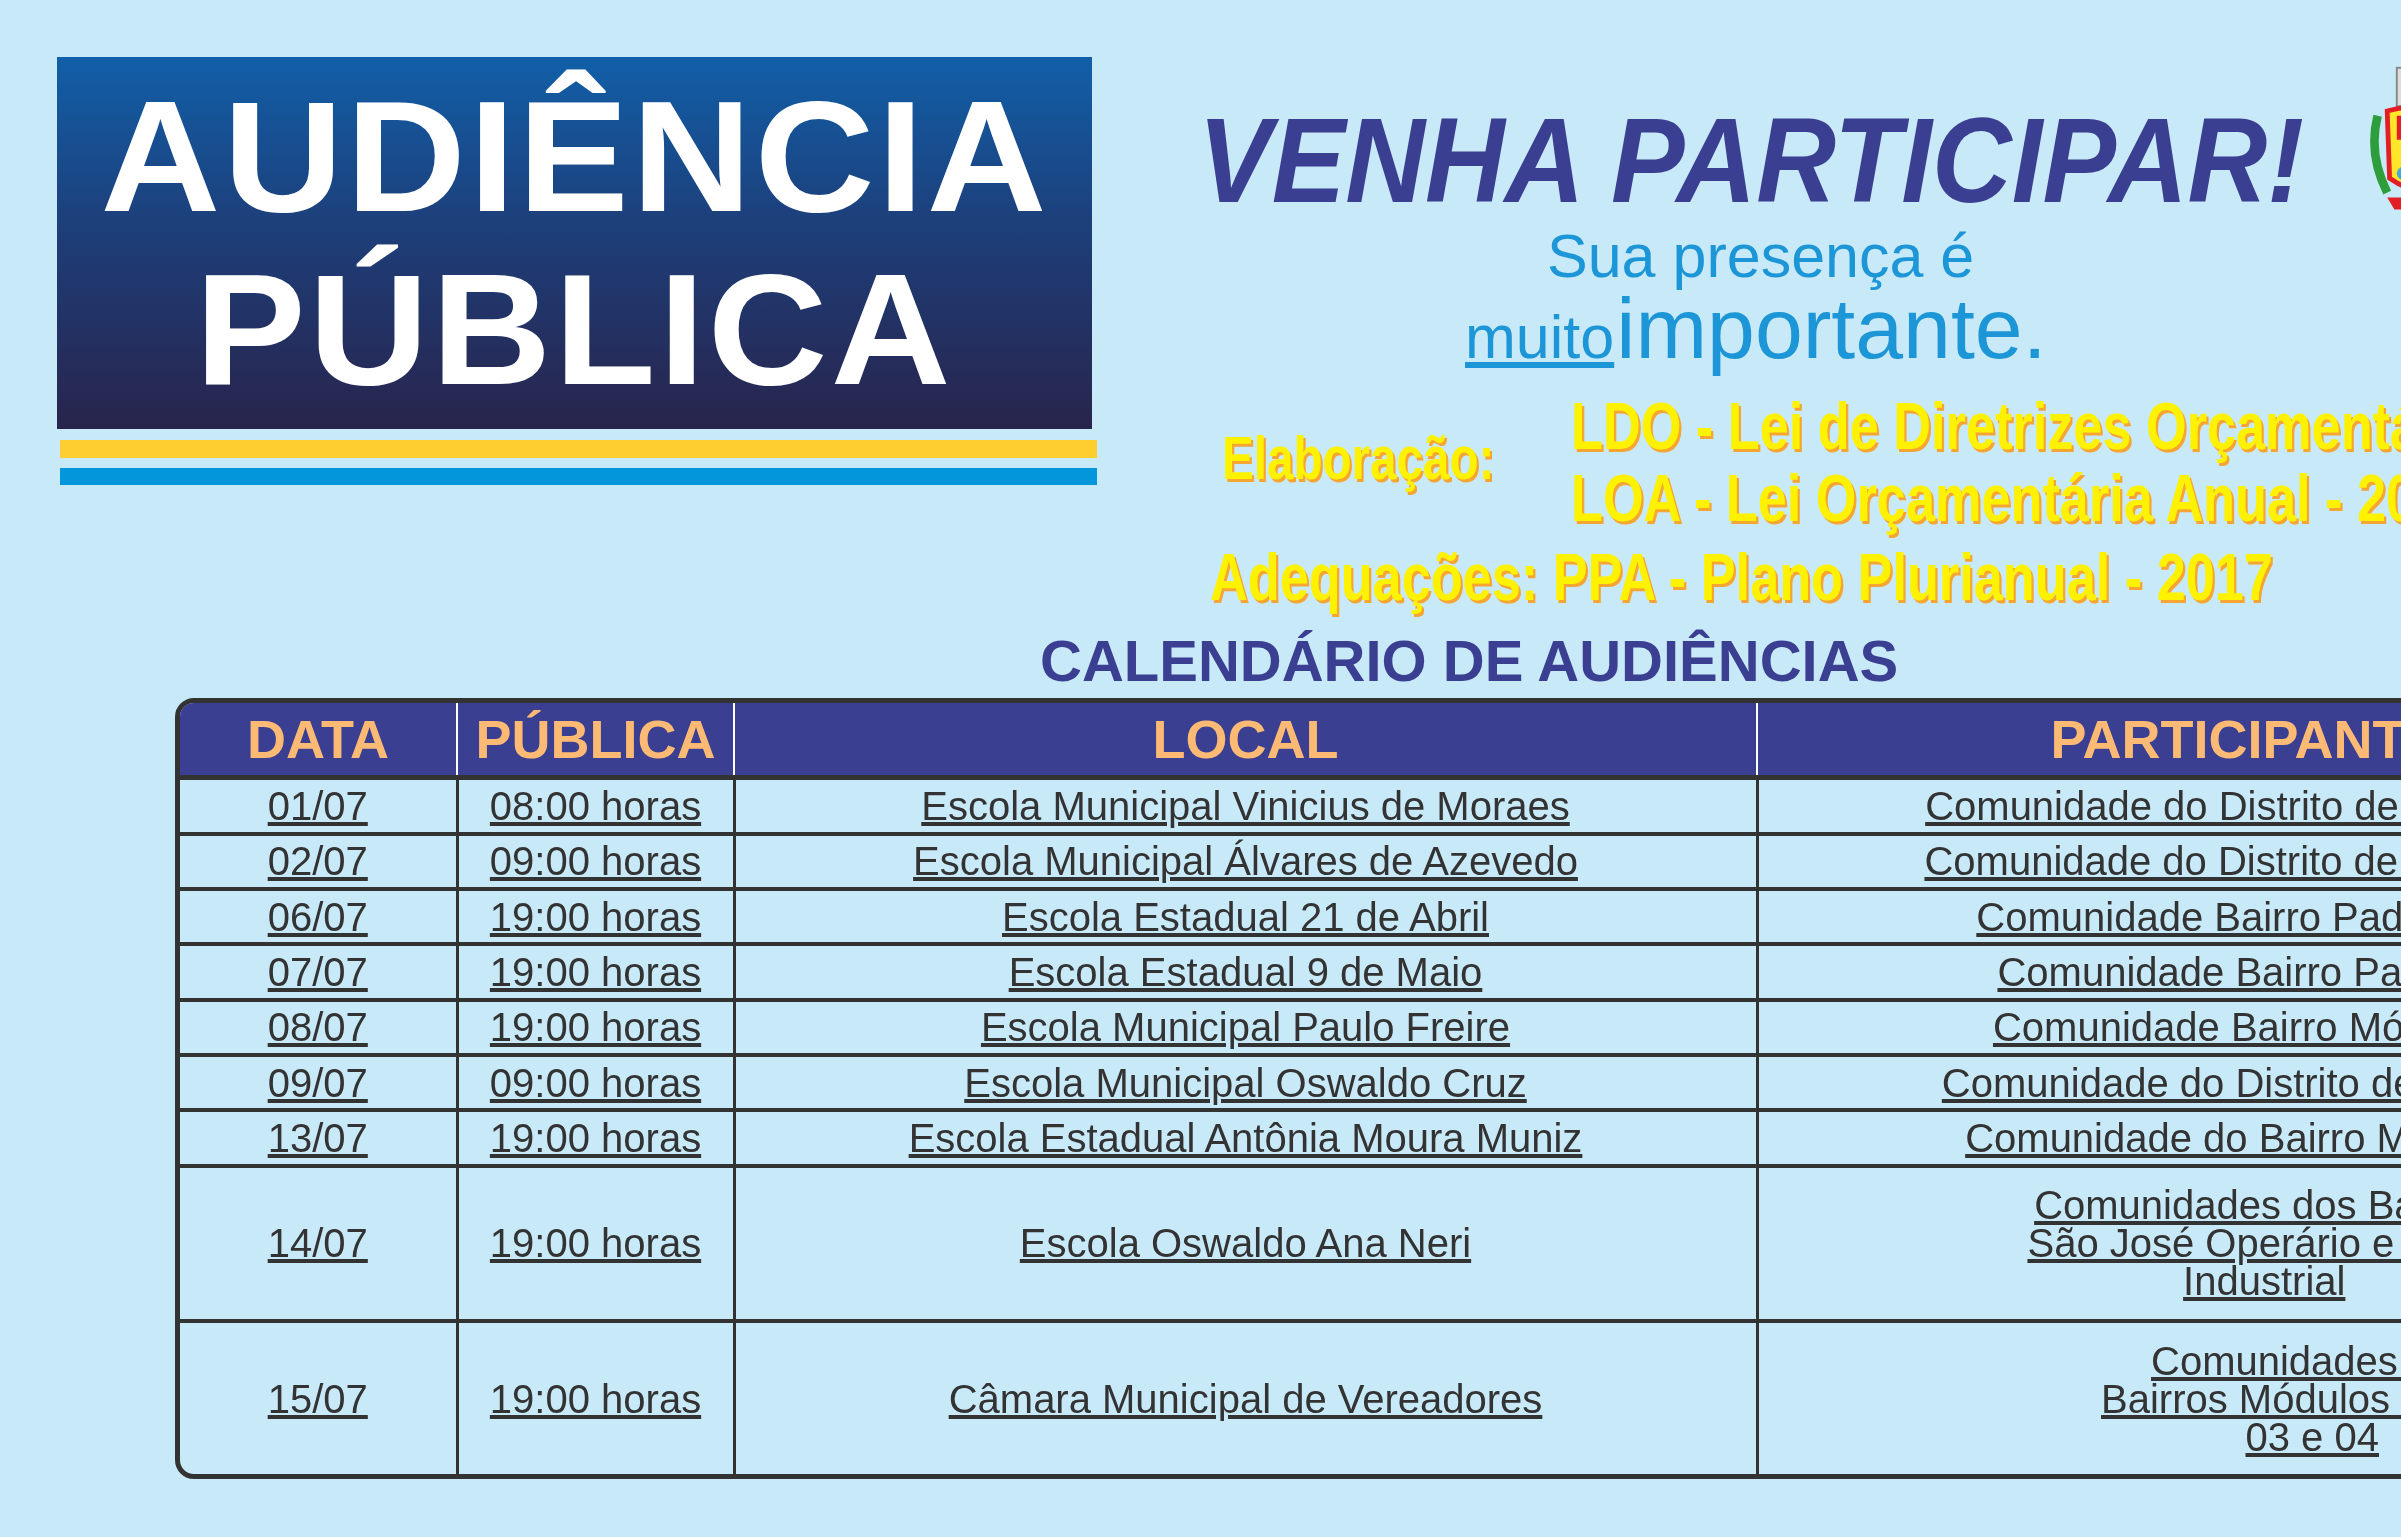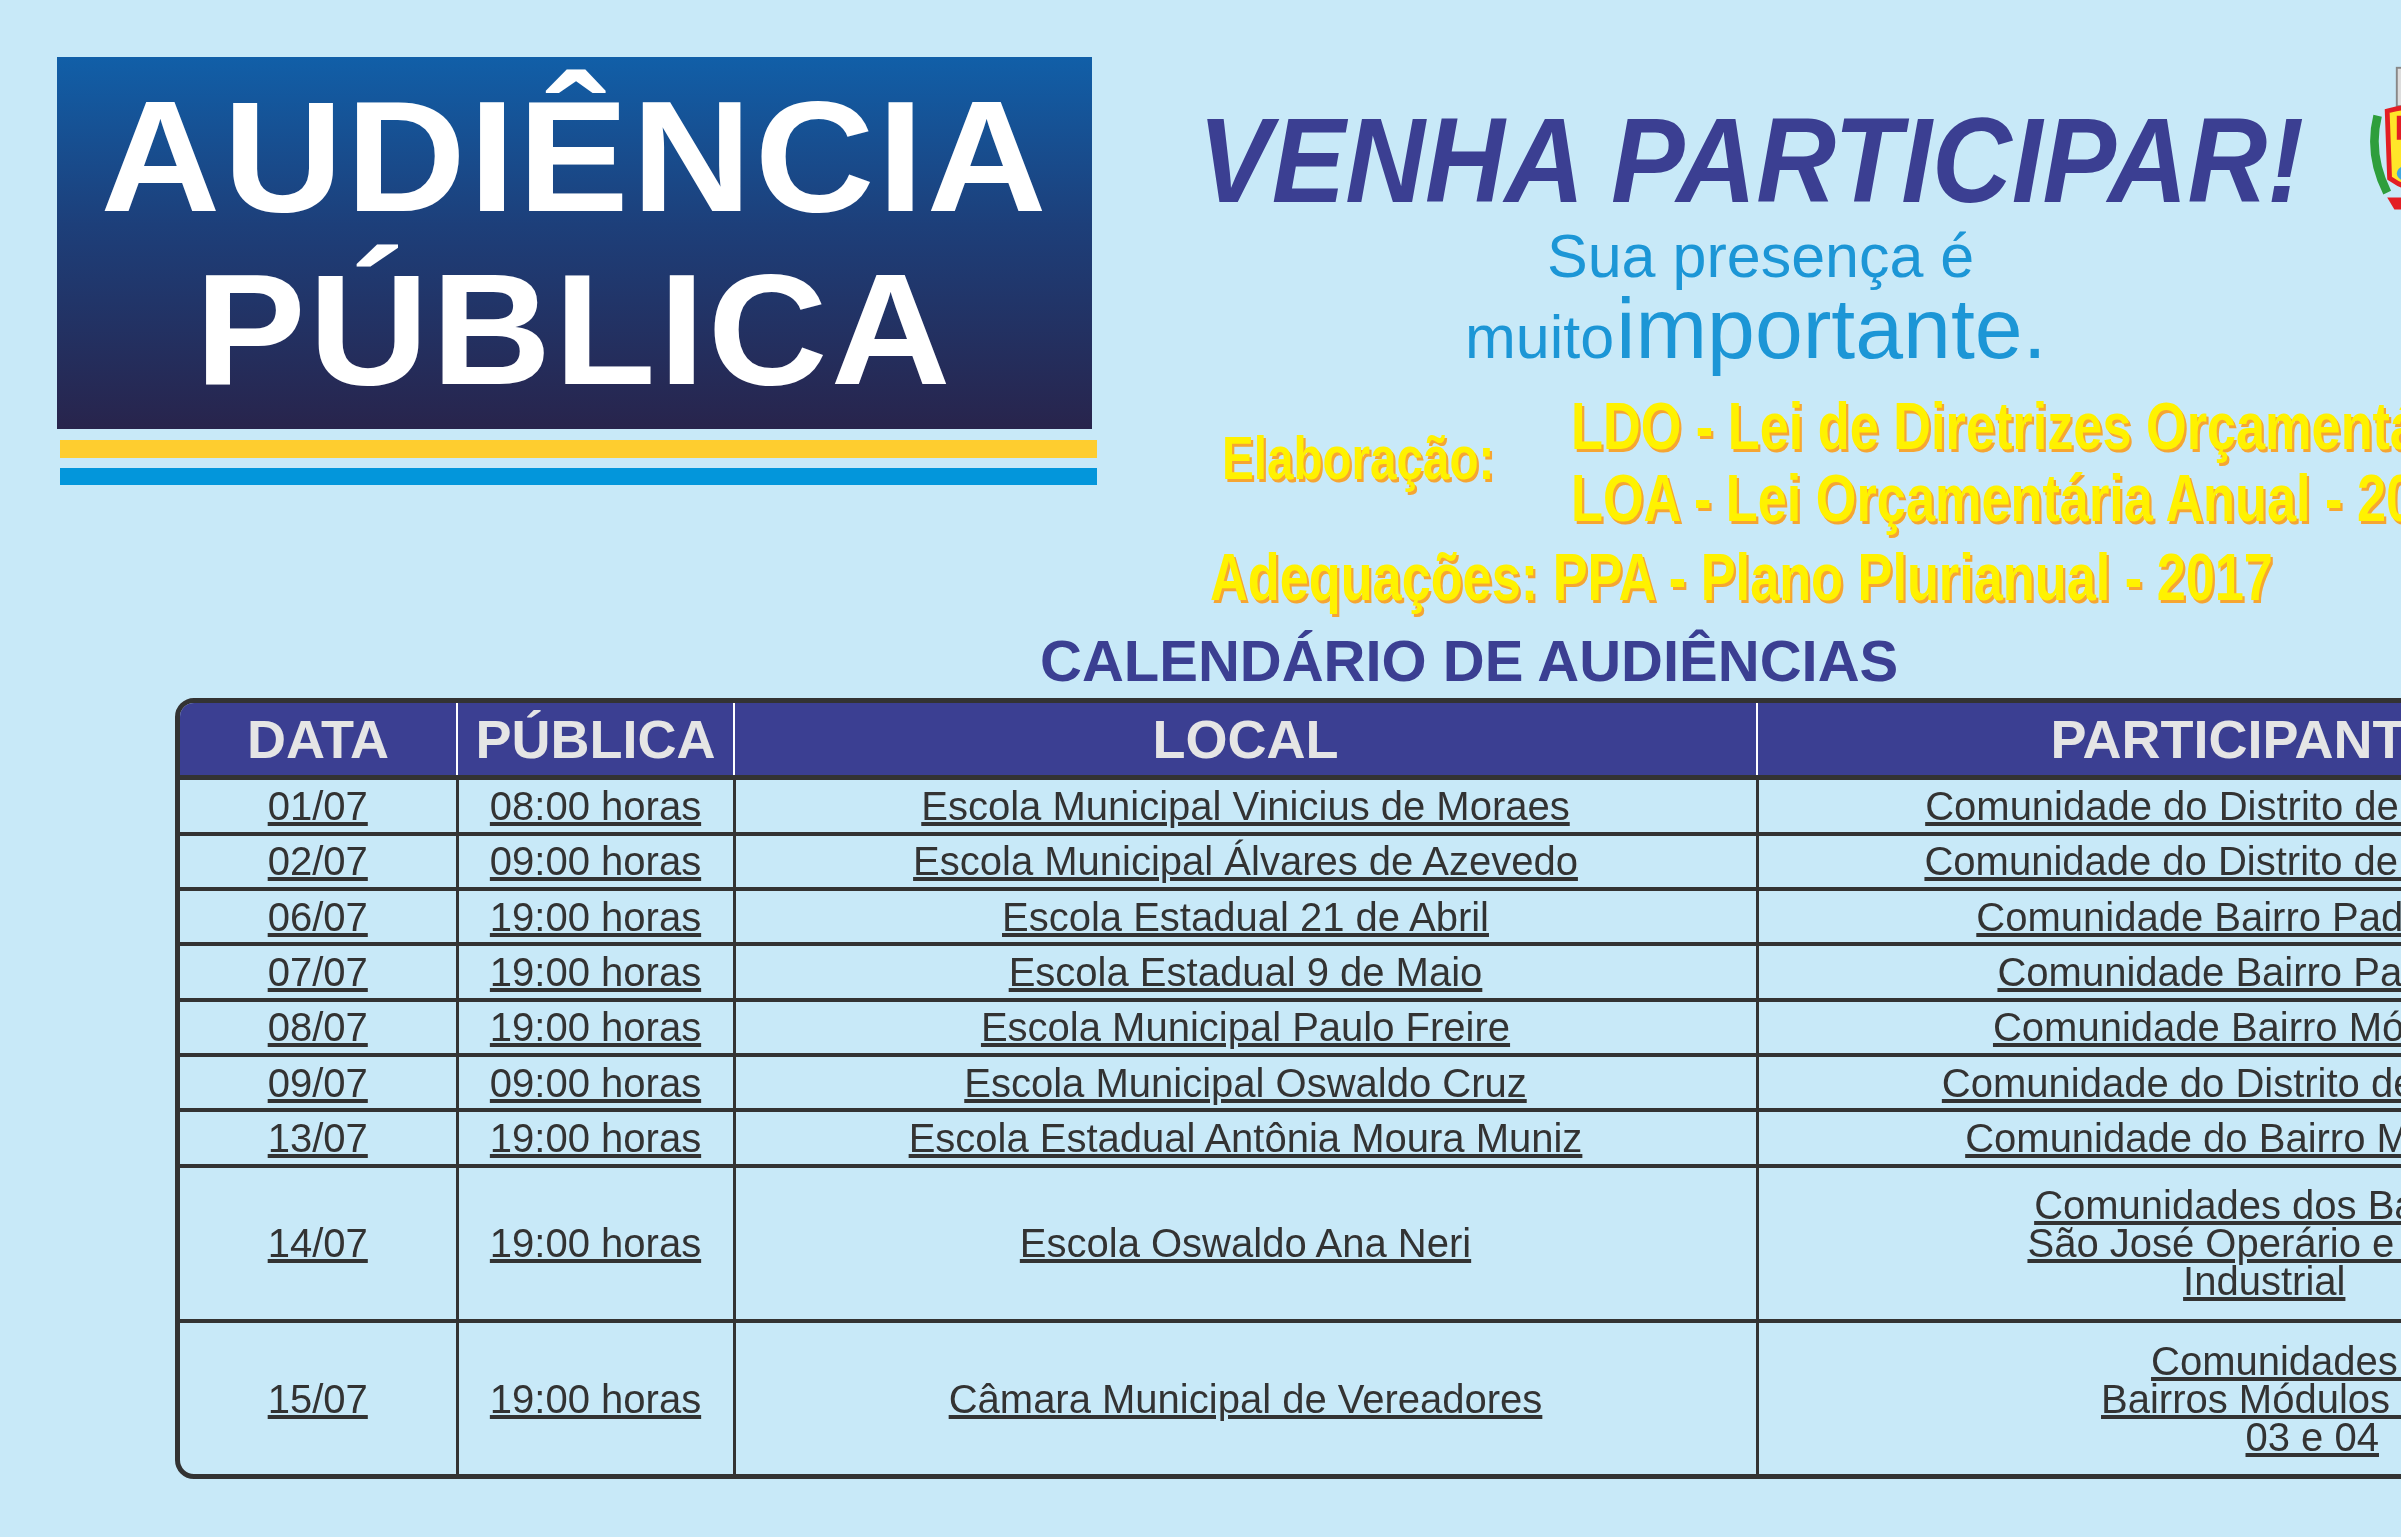--- a/index.html
+++ b/index.html
@@ -5,32 +5,32 @@
   html,body{margin:0;padding:0;}
   body{width:2950px;height:1538px;background:#c8e9f8;position:relative;overflow:hidden;font-family:"Liberation Sans",sans-serif;}
   .abs{position:absolute;}
   #title-box{left:57px;top:57px;width:1035px;height:372px;background:linear-gradient(#115fa8,#1d3f7a 45%,#28244c);display:flex;flex-direction:column;align-items:center;justify-content:center;}
   #title-box div{color:#fff;font-weight:bold;font-size:158px;line-height:173px;letter-spacing:2.9px;transform:scaleX(1.05);}
   #stripe-yellow{left:60px;top:440px;width:1037px;height:18px;background:#fecd2f;}
   #stripe-blue{left:60px;top:468px;width:1037px;height:17.3px;background:#0396db;}
   #venha{left:1198px;top:91px;font-size:120px;font-weight:bold;font-style:italic;color:#3b3f92;white-space:nowrap;transform:scaleX(0.92);transform-origin:left;}
   #sub1{left:1547px;top:221px;font-size:61px;color:#1c96d6;white-space:nowrap;}
   #sub2{left:1465px;top:279px;white-space:nowrap;color:#1c96d6;}
-  #sub2 .small{font-size:61px;}
+  #sub2 .small{font-size:61px;text-decoration:underline;}
   #sub2 .big{font-size:86px;}
   .ylw{color:#fff200;font-weight:bold;white-space:nowrap;text-shadow:2.9px 2.9px 0 #f6a532;transform:scaleX(0.78);transform-origin:left;}
   #elab{left:1222px;top:423px;font-size:61px;}
   #ldo{left:1571px;top:387px;font-size:67px;}
   #loa{left:1571px;top:459px;font-size:67px;}
   #adeq{left:1210px;top:538px;font-size:67px;}
   #cal-title{left:1040px;top:627px;font-size:58px;font-weight:bold;color:#3b3f92;white-space:nowrap;}
   #logo{left:2368px;top:58px;width:528px;height:154px;}
   #table{left:175px;top:698px;width:2600px;height:781px;border:5.8px solid #333;border-radius:19px;box-sizing:border-box;overflow:hidden;background:#c8e9f8;}
   table{border-collapse:collapse;width:100%;height:100%;table-layout:fixed;}
-  th{background:#3b3f92;color:#e5e5e5;font-size:54px;font-weight:bold;height:72px;border-right:2.9px solid #fff;border-bottom:5.8px solid #333;padding:0;margin-left:8px;}
+  th{background:#3b3f92;color:#fdba74;font-size:54px;font-weight:bold;height:72px;border-right:2.9px solid #fff;border-bottom:5.8px solid #333;padding:0;margin-left:8px;}
   th:last-child{border-right:none;}
   td{font-size:40px;color:#333;text-align:center;border-right:3.4px solid #333;border-bottom:4.8px solid #333;padding:0;line-height:38px;text-decoration:underline;}
   td:last-child{border-right:none;}
   tr:last-child td{border-bottom:none;}
 </style>
 </head>
 <body>
 
 <div id="title-box" class="abs">
   <div>AUDIÊNCIA</div>

